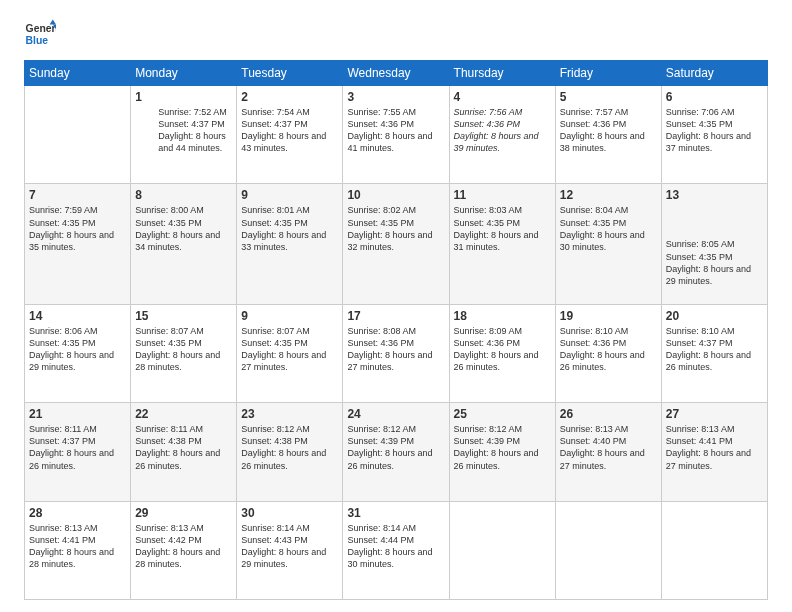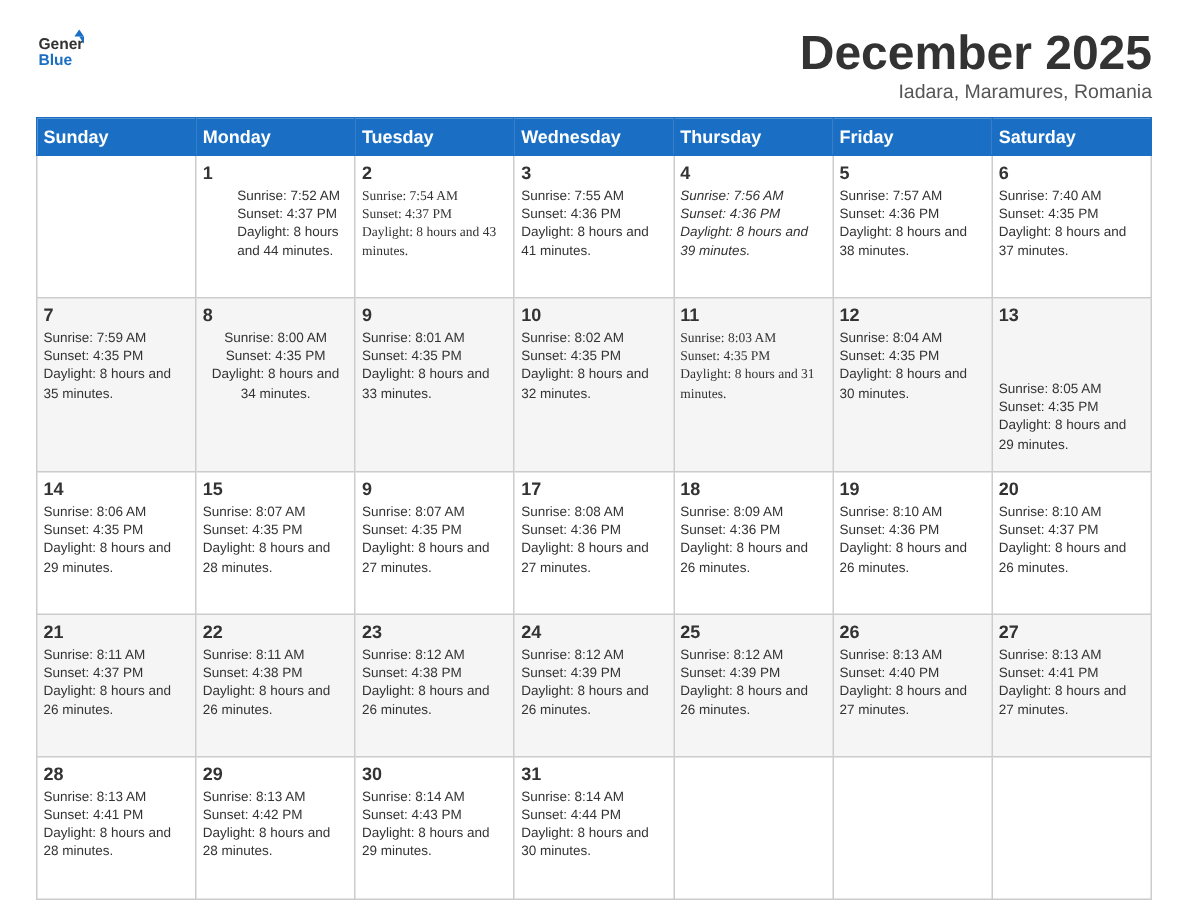--- a/index.html
+++ b/index.html
@@ -48,21 +48,21 @@
     .calendar {
       flex: 1;
       border-collapse: collapse;
       width: 100%;
       table-layout: fixed;
     }
     .calendar th {
       background: #1a6fc4;
       color: #fff;
       font-size: 12px;
-      font-weight: bold;
+      font-weight: normal;
       padding: 5px 4px;
       text-align: left;
       border: 1px solid #1a6fc4;
     }
     .calendar td {
       border: 1px solid #ccc;
       vertical-align: top;
       padding: 4px 4px;
       font-size: 9.5px;
       color: #333;
@@ -97,24 +97,20 @@
 
 <div class="page">
   <div class="header">
     <div class="logo">
       <svg class="logo-icon" viewBox="0 0 40 40" xmlns="http://www.w3.org/2000/svg">
         <text x="2" y="18" font-size="13" font-weight="bold" fill="#333" font-family="Arial">General</text>
         <text x="2" y="32" font-size="13" font-weight="bold" fill="#1a6fc4" font-family="Arial">Blue</text>
         <polygon points="32,8 40,8 36,2" fill="#1a6fc4"></polygon>
         <polygon points="36,8 40,14 40,8" fill="#1a6fc4"></polygon>
       </svg>
-    </div>
-    <div class="title-block">
-      <div class="month-title">December 2025</div>
-      <div class="location">Iadara, Maramures, Romania</div>
     </div>
   </div>
 
   <table class="calendar">
     <thead>
       <tr>
         <th>Sunday</th>
         <th>Monday</th>
         <th>Tuesday</th>
         <th>Wednesday</th>
@@ -127,21 +123,21 @@
     <tr>
           <td class="empty-cell"></td>
           <td>
             <span class="day-num">1</span>
             <div class="cell-info" style="white-space: pre-line; margin-left: 23px;">Sunrise: 7:52 AM
 Sunset: 4:37 PM
 Daylight: 8 hours and 44 minutes.</div>
           </td>
           <td>
             <span class="day-num">2</span>
-            <div class="cell-info" style="white-space: pre-line; font-family: Liberation Serif, serif;">Sunrise: 7:54 AM
+            <div class="cell-info" style="white-space: pre-line;">Sunrise: 7:54 AM
 Sunset: 4:37 PM
 Daylight: 8 hours and 43 minutes.</div>
           </td>
           <td>
             <span class="day-num">3</span>
             <div class="cell-info" style="white-space: pre-line;">Sunrise: 7:55 AM
 Sunset: 4:36 PM
 Daylight: 8 hours and 41 minutes.</div>
           </td>
           <td>
@@ -151,53 +147,53 @@
 Daylight: 8 hours and 39 minutes.</div>
           </td>
           <td>
             <span class="day-num">5</span>
             <div class="cell-info" style="white-space: pre-line;">Sunrise: 7:57 AM
 Sunset: 4:36 PM
 Daylight: 8 hours and 38 minutes.</div>
           </td>
           <td>
             <span class="day-num">6</span>
-            <div class="cell-info" style="white-space: pre-line;">Sunrise: 7:40 AM
+            <div class="cell-info" style="white-space: pre-line;">Sunrise: 7:06 AM
 Sunset: 4:35 PM
 Daylight: 8 hours and 37 minutes.</div>
           </td>
         </tr>
         <tr>
           <td>
             <span class="day-num">7</span>
             <div class="cell-info" style="white-space: pre-line;">Sunrise: 7:59 AM
 Sunset: 4:35 PM
 Daylight: 8 hours and 35 minutes.</div>
           </td>
           <td>
             <span class="day-num">8</span>
-            <div class="cell-info" style="white-space: pre-line; text-align: center;">Sunrise: 8:00 AM
+            <div class="cell-info" style="white-space: pre-line;">Sunrise: 8:00 AM
 Sunset: 4:35 PM
 Daylight: 8 hours and 34 minutes.</div>
           </td>
           <td>
             <span class="day-num">9</span>
             <div class="cell-info" style="white-space: pre-line;">Sunrise: 8:01 AM
 Sunset: 4:35 PM
 Daylight: 8 hours and 33 minutes.</div>
           </td>
           <td>
             <span class="day-num">10</span>
             <div class="cell-info" style="white-space: pre-line;">Sunrise: 8:02 AM
 Sunset: 4:35 PM
 Daylight: 8 hours and 32 minutes.</div>
           </td>
           <td>
             <span class="day-num">11</span>
-            <div class="cell-info" style="white-space: pre-line; font-family: Liberation Serif, serif;">Sunrise: 8:03 AM
+            <div class="cell-info" style="white-space: pre-line;">Sunrise: 8:03 AM
 Sunset: 4:35 PM
 Daylight: 8 hours and 31 minutes.</div>
           </td>
           <td>
             <span class="day-num">12</span>
             <div class="cell-info" style="white-space: pre-line;">Sunrise: 8:04 AM
 Sunset: 4:35 PM
 Daylight: 8 hours and 30 minutes.</div>
           </td>
           <td>

